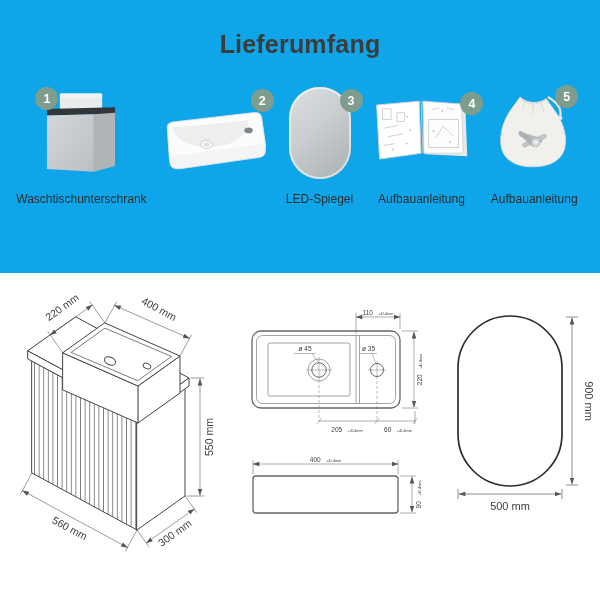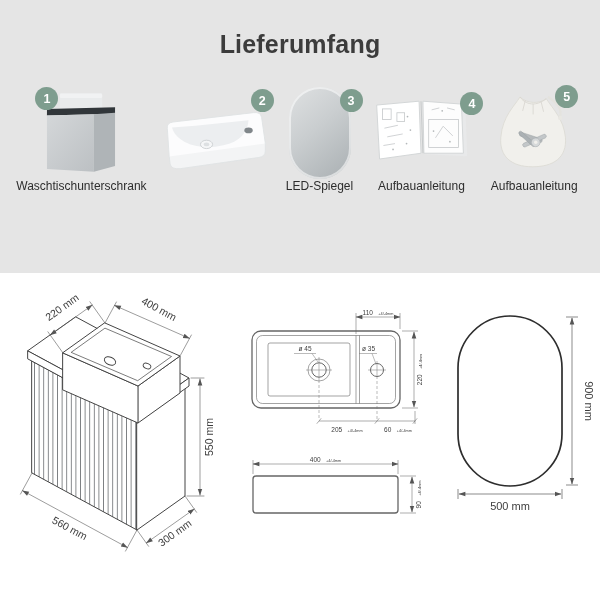--- a/index.html
+++ b/index.html
@@ -1,27 +1,27 @@
 <!DOCTYPE html>
 <html><head>
 <meta charset="utf-8">
 <style>
   *{margin:0;padding:0;box-sizing:border-box}
   html,body{width:600px;height:600px;overflow:hidden;background:#fff;
     font-family:"Liberation Sans",sans-serif;}
   .page{width:600px;height:600px;position:relative}
   h1{font-size:25px;font-weight:700;color:#3c3c3c;letter-spacing:.2px;text-align:center}
   
-  .delivery{height:273px;background:#e5e5e5}
+  .delivery{height:273px;background:#0ea5e9}
   .delivery h1{padding-top:30px}
   .items{display:flex;justify-content:center;margin-top:24px;padding:0 6px}
   .item{display:flex;flex-direction:column;align-items:center}
   .w1{width:154px}.w2{width:116px}.w3{width:100px}.w4{width:108px}.w5{width:122px}
   .illo{position:relative;height:96px;display:flex;align-items:flex-end;justify-content:center}
-  .lbl{font-size:12px;color:#2d2d2d;white-space:nowrap}
+  .lbl{font-size:12px;color:#2d2d2d;margin-top:13px;white-space:nowrap}
   .badge{position:absolute;width:23px;height:23px;border-radius:50%;background:#7e9d8e;color:#fff;
     font-size:12.5px;font-weight:700;display:flex;align-items:center;justify-content:center;z-index:2}
   .b1{left:0;top:4px}.b2{right:-4px;top:6px}.b3{right:-12px;top:6px}.b4{right:-9px;top:9px}.b5{right:0;top:2px}
   .pill{width:62px;height:92px;border-radius:31px;
     background:linear-gradient(140deg,#dfe1e2 0%,#c9cdcf 45%,#a9afb2 100%);
     box-shadow:inset 0 0 0 2px rgba(255,255,255,.55)}
   
   .dims{background:#fff}
   .dims h1{padding-top:10px}
   .draw{display:block;margin-top:2px}

